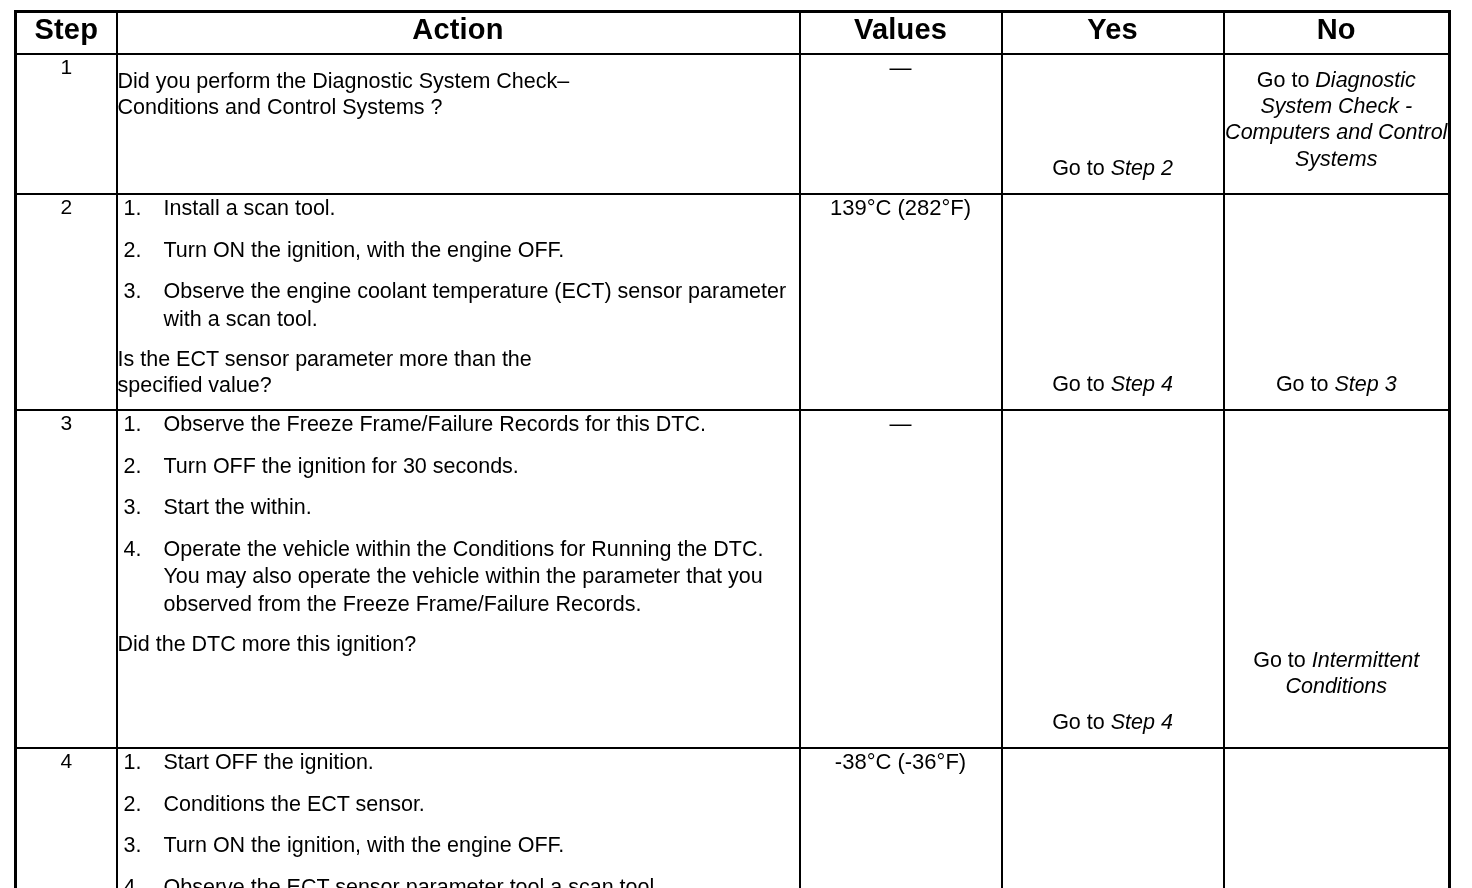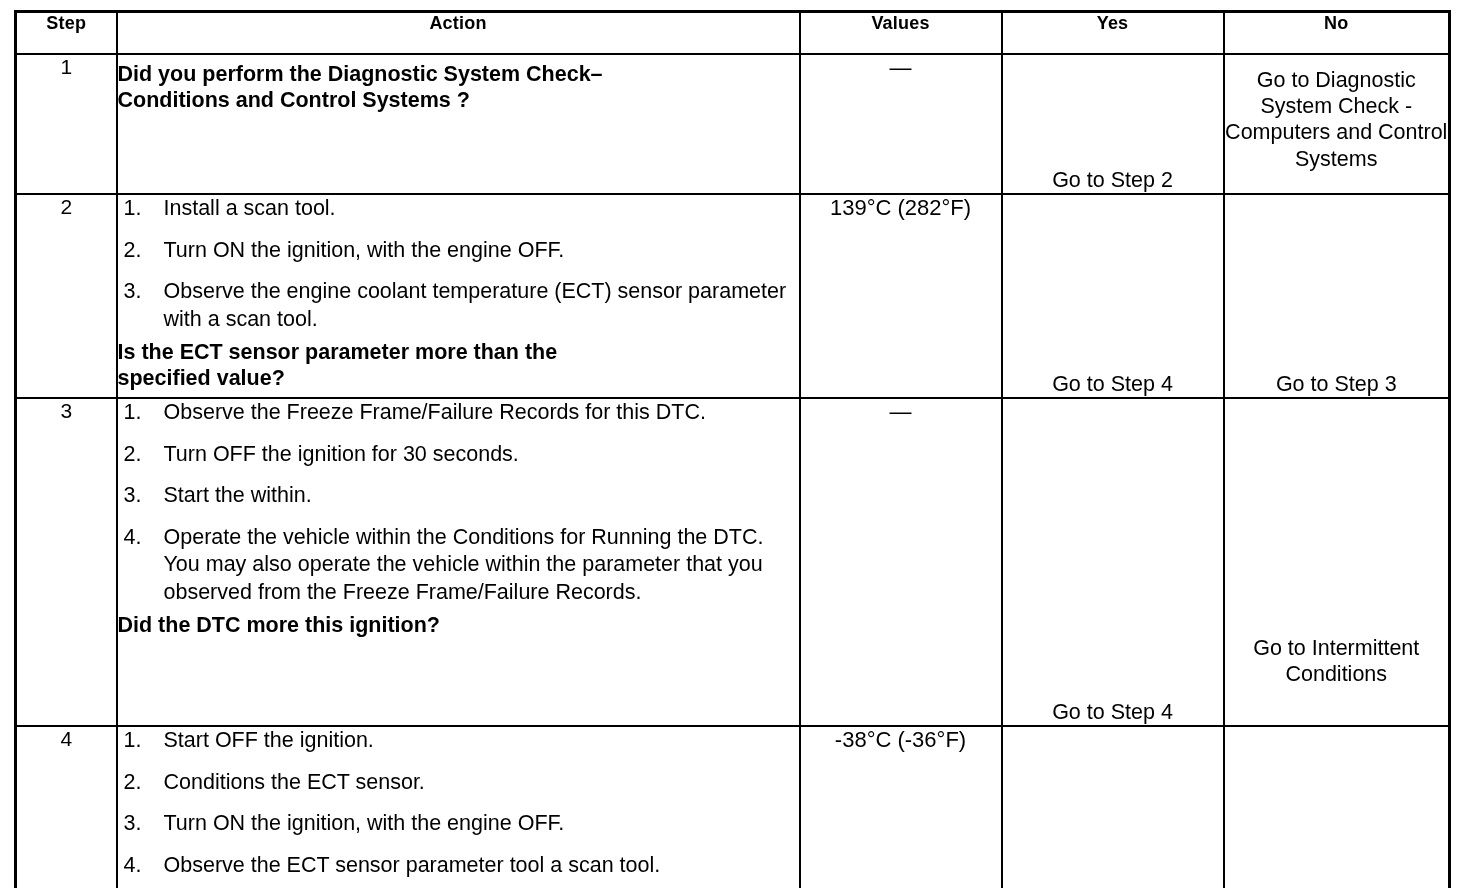--- a/index.html
+++ b/index.html
@@ -39,21 +39,21 @@
   
   col.c-step   { width: 101px; }
   col.c-action { width: 683px; }
   col.c-values { width: 202px; }
   col.c-yes    { width: 222px; }
   col.c-no     { width: 226px; }
 
   
   thead th {
     height: 40px;
-    font-size: 18px;
+    font-size: 29px;
     font-weight: bold;
     text-align: center;
     vertical-align: middle;
     letter-spacing: .2px;
   }
 
   
   td.step {
     text-align: center;
     vertical-align: middle;
@@ -78,54 +78,54 @@
   }
   ol.steps li:last-child { margin-bottom: 0; }
   ol.steps li .num {
     position: absolute;
     left: 6px;
     top: 0;
     width: 34px;
     text-align: left;
   }
   .question {
-    margin-top: 7px;
+    margin-top: 14px;
     line-height: 1.2;
-    font-weight: bold;
   }
   .q-l2 { display: block; }
 
   
   td.values {
     text-align: center;
     vertical-align: middle;
     font-size: 22px;
   }
   td.values .dash { font-size: 22px; }
 
   
   td.branch {
     font-size: 21.5px;
     line-height: 1.22;
     padding: 8px 10px;
     text-align: center;
   }
   td.branch.bottom {
     vertical-align: bottom;
+    padding-bottom: 12px;
     border-radius: 32px;
   }
   td.branch.top {
     vertical-align: top;
     padding-top: 12px;
   }
   td.branch.mid-low {
     vertical-align: bottom;
-    padding-bottom: 38px;
-  }
-  .ital { }
+    padding-bottom: 48px;
+  }
+  .ital { font-style: italic; }
 
   
   tr.r1 td { height: 126px; }
   tr.r2 td { height: 202px; }
   tr.r3 td { height: 288px; }
   tr.r4 td { height: 202px; }
 </style>
 </head>
 <body>
 

